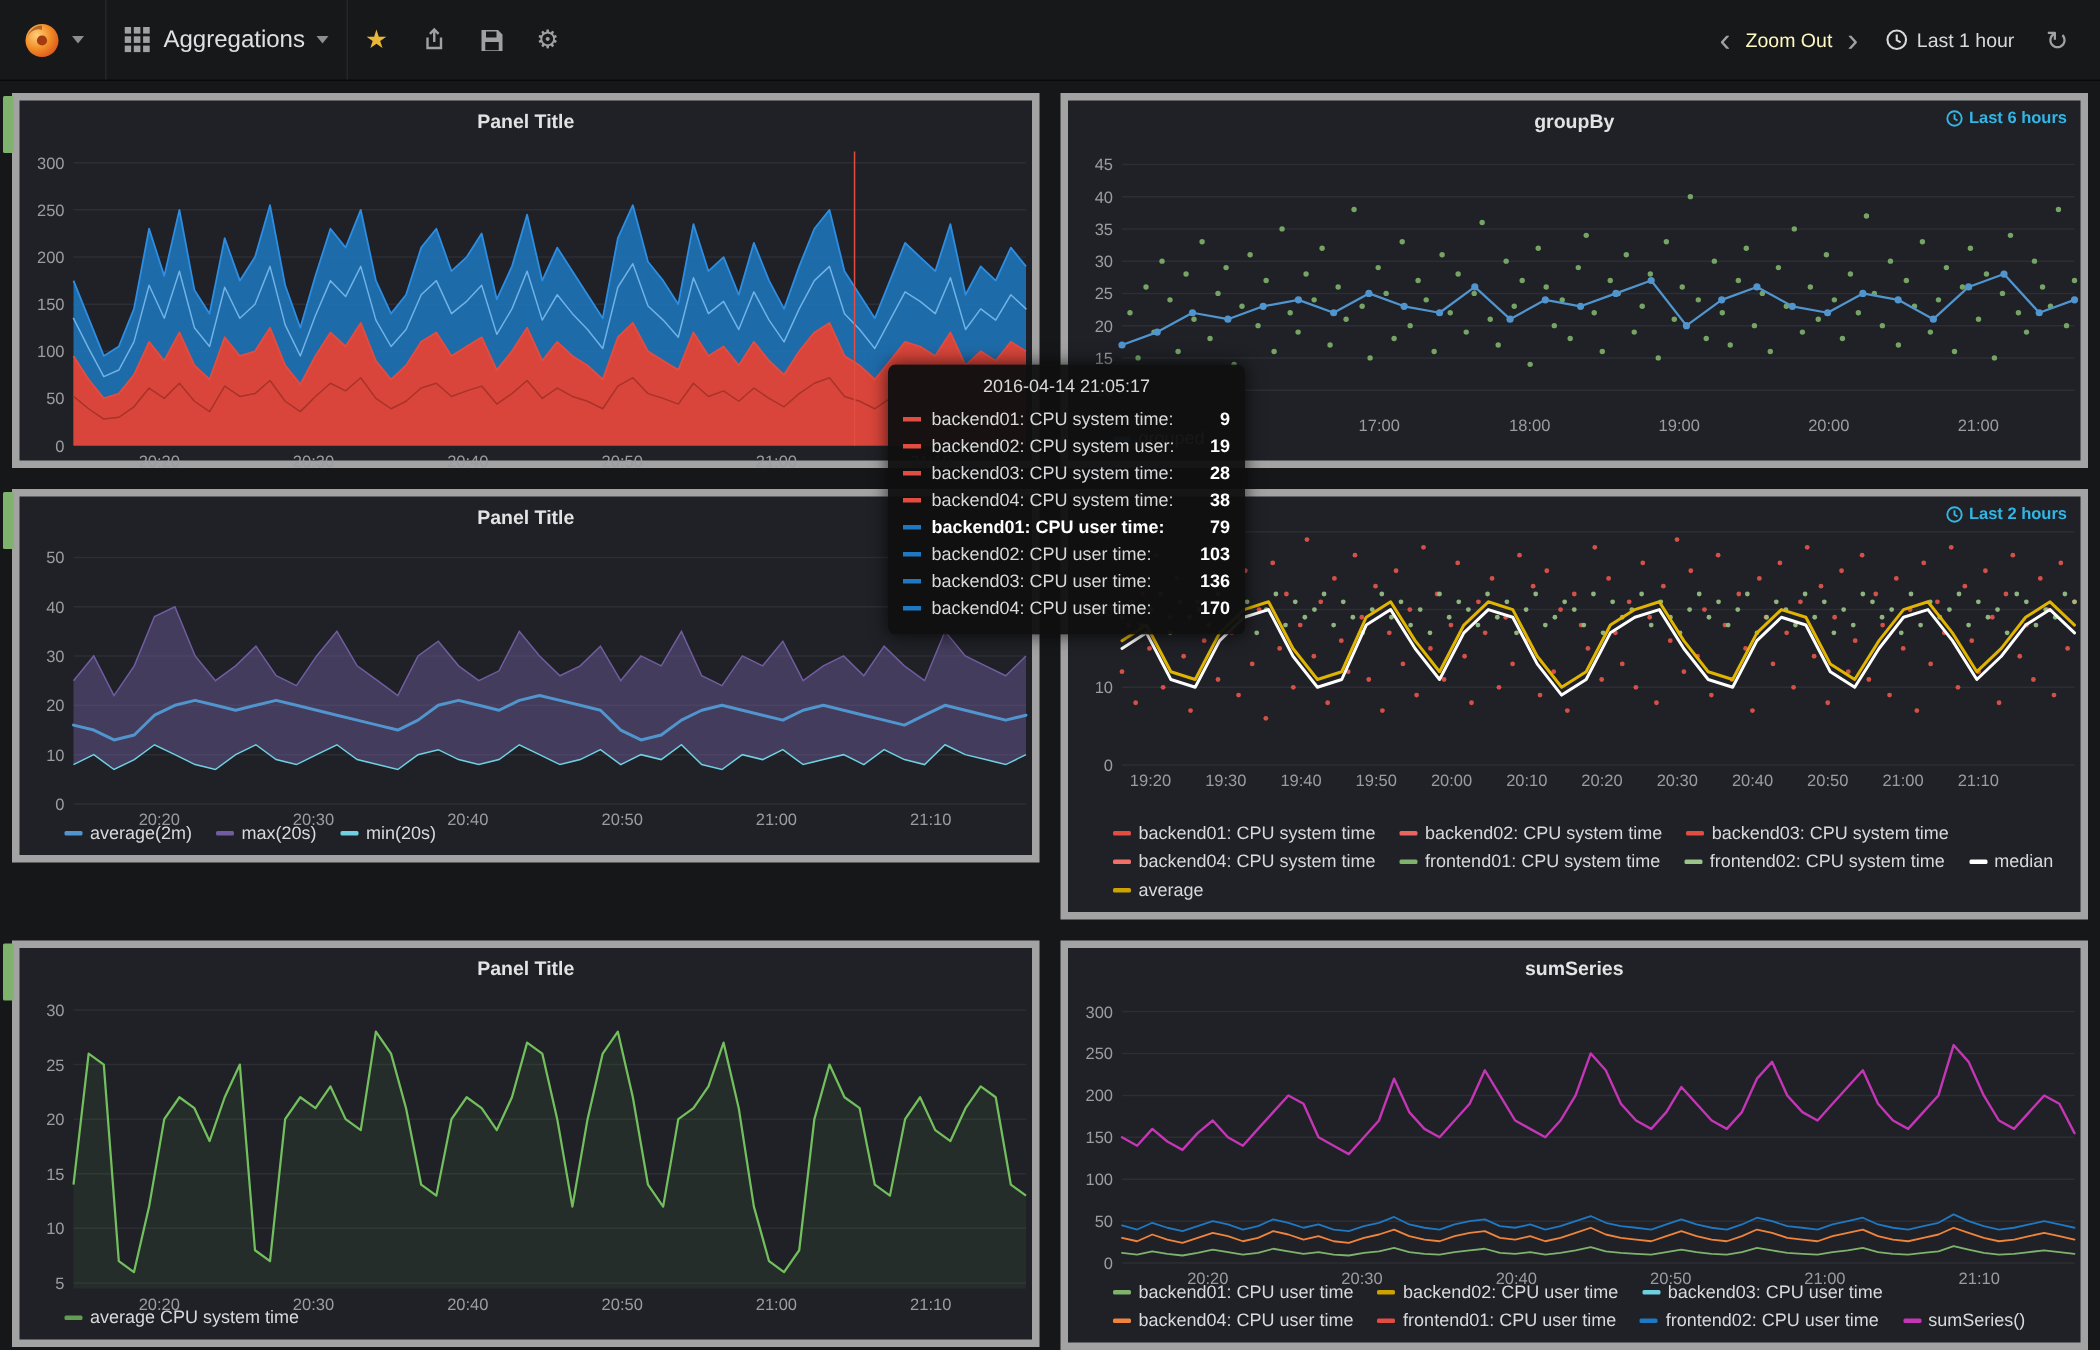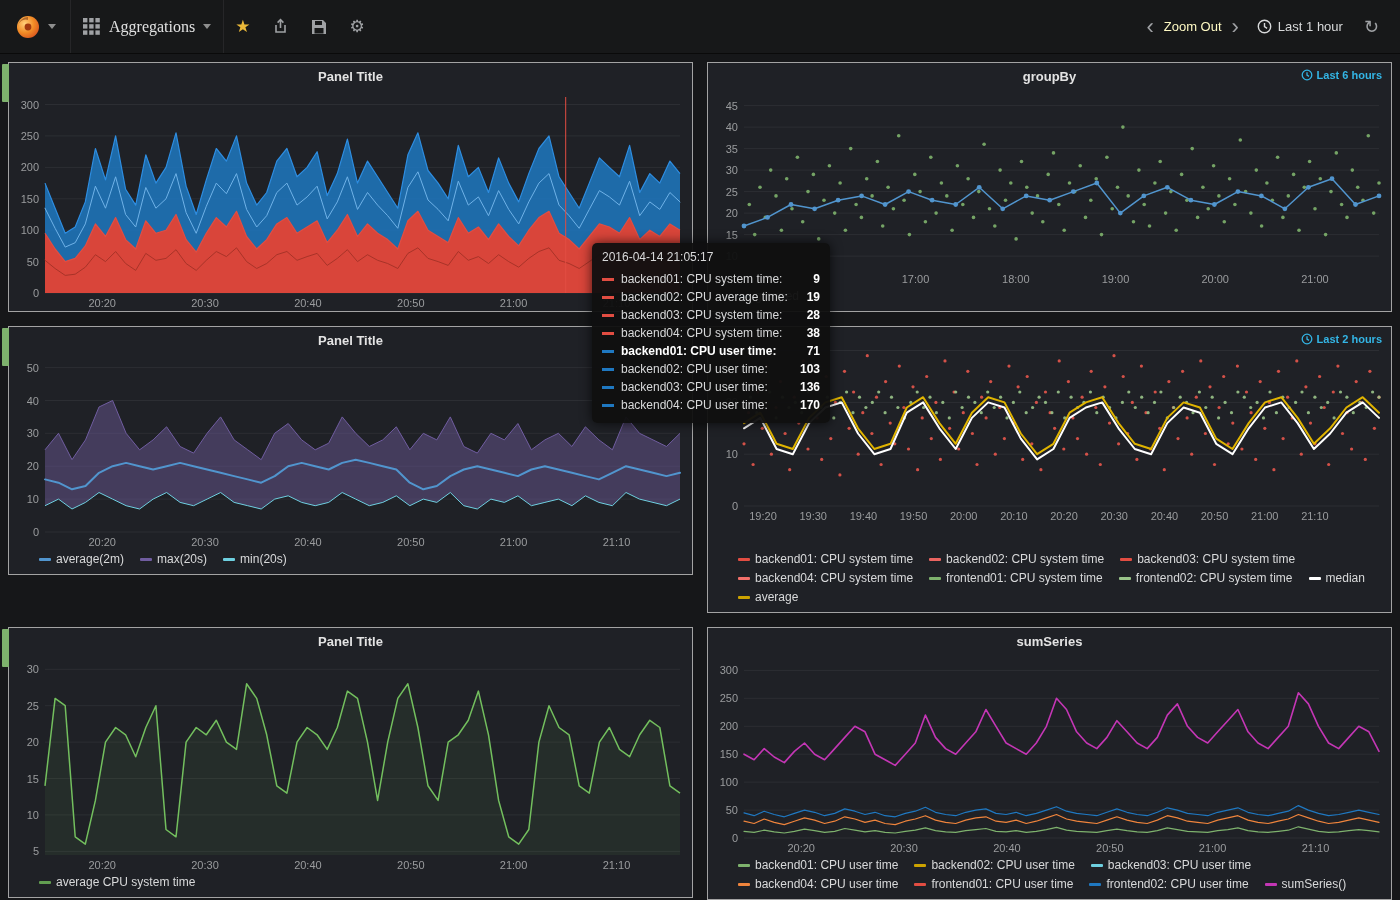--- a/index.html
+++ b/index.html
@@ -7,21 +7,21 @@
   body {
     width:1400px; height:900px; overflow:hidden; position:relative;
     background:#161719; color:#d8d9da;
     font-family:"Liberation Sans", sans-serif;
   }
   
   .navbar {
     height:54px; background:#171819; border-bottom:1px solid #0a0a0a;
     display:flex; align-items:stretch;
   }
-  .nav-section { display:flex; align-items:center; padding:0 12px;font-family:Liberation Serif, serif; }
+  .nav-section { display:flex; align-items:center; padding:0 12px; }
   .nav-divider { border-right:1px solid #262628; }
   .logo-btn { display:flex; align-items:center; gap:6px; cursor:pointer; padding:0 14px; }
   .caret { width:0; height:0; border-left:4px solid transparent; border-right:4px solid transparent; border-top:5px solid #8e8e8e; display:inline-block; }
   .dash-title { font-size:16px; color:#e0e0e0; margin:0 8px 0 9px; cursor:pointer; }
   .icon-btn { background:none; border:none; padding:0 11px; cursor:pointer; color:#9fa1a4; display:flex; align-items:center; height:100%; }
   .star-glyph { color:#eab839; font-size:17px; line-height:1; }
   .gear-glyph { font-size:17px; line-height:1; }
   .refresh-glyph { font-size:18px; line-height:1; }
   .chev { font-size:22px; line-height:1; color:#9fa1a4; padding:0 8px; background:none; border:none; cursor:pointer; }
   .spacer { flex:1; }
@@ -32,21 +32,21 @@
   
   .dashboard {
     padding:8px; display:grid; grid-template-columns:1fr 1fr;
     gap:14px; align-items:start; position:relative;
   }
   .row-strip {
     position:absolute; left:2px; width:7px; height:38px;
     background:#7eb26d; border-radius:1px; z-index:6; cursor:pointer;
   }
   .panel {
-    background:#1f2126; border:1px solid #a3a3a3; display:flex;
+    background:#1f2126; border:5px solid #a3a3a3; display:flex;
     flex-direction:column; position:relative; min-width:0;
   }
   .h250{height:250px}.h249{height:249px}.h287{height:287px}.h271{height:271px}.h273{height:273px}
   .panel-header {
     height:26px; flex:0 0 26px; display:flex; align-items:center; justify-content:center;
     font-size:13px; font-weight:700; color:#e3e3e3; position:relative; cursor:pointer;
   }
   .badge {
     position:absolute; right:9px; top:6px; display:flex; align-items:flex-start; gap:4px;
     color:#33b5e5; font-size:11px; font-weight:700;
@@ -58,21 +58,21 @@
   }
   .legend-item { display:flex; align-items:center; gap:5px; cursor:pointer; }
   .dash { width:12px; height:3px; border-radius:1px; flex:0 0 12px; }
 
   
   #tooltip {
     position:absolute; left:592px; top:243px; width:238px; z-index:60;
     background:rgba(16,16,16,0.96); border-radius:5px; padding:7px 10px 9px;
     font-size:12px; box-shadow:0 0 12px rgba(0,0,0,0.7);
   }
-  .tt-title { color:#d8d9da; padding-bottom:6px; }
+  .tt-title { text-align:center; color:#d8d9da; padding-bottom:6px; }
   .tt-row { display:flex; align-items:center; gap:7px; height:18px; }
   .tt-dash { width:12px; height:3px; flex:0 0 12px; }
   .tt-label { flex:1; white-space:nowrap; color:#d8d9da; }
   .tt-val { font-weight:700; color:#fff; }
   .tt-row.bold .tt-label { font-weight:700; color:#fff; }
 </style>
 </head>
 <body>
 
 <div class="navbar">
@@ -847,37 +847,37 @@
 <div id="tooltip">
   <div class="tt-title">2016-04-14 21:05:17</div>
   <div id="tooltip-rows">
       <div class="tt-row">
         <span class="tt-dash" style="background: rgb(226, 77, 66);"></span>
         <span class="tt-label">backend01: CPU system time:</span>
         <span class="tt-val">9</span>
       </div>
       <div class="tt-row">
         <span class="tt-dash" style="background: rgb(226, 77, 66);"></span>
-        <span class="tt-label">backend02: CPU average time:</span>
+        <span class="tt-label">backend02: CPU system user:</span>
         <span class="tt-val">19</span>
       </div>
       <div class="tt-row">
         <span class="tt-dash" style="background: rgb(226, 77, 66);"></span>
         <span class="tt-label">backend03: CPU system time:</span>
         <span class="tt-val">28</span>
       </div>
       <div class="tt-row">
         <span class="tt-dash" style="background: rgb(226, 77, 66);"></span>
         <span class="tt-label">backend04: CPU system time:</span>
         <span class="tt-val">38</span>
       </div>
       <div class="tt-row bold">
         <span class="tt-dash" style="background: rgb(31, 120, 193);"></span>
         <span class="tt-label">backend01: CPU user time:</span>
-        <span class="tt-val">71</span>
+        <span class="tt-val">79</span>
       </div>
       <div class="tt-row">
         <span class="tt-dash" style="background: rgb(31, 120, 193);"></span>
         <span class="tt-label">backend02: CPU user time:</span>
         <span class="tt-val">103</span>
       </div>
       <div class="tt-row">
         <span class="tt-dash" style="background: rgb(31, 120, 193);"></span>
         <span class="tt-label">backend03: CPU user time:</span>
         <span class="tt-val">136</span>

